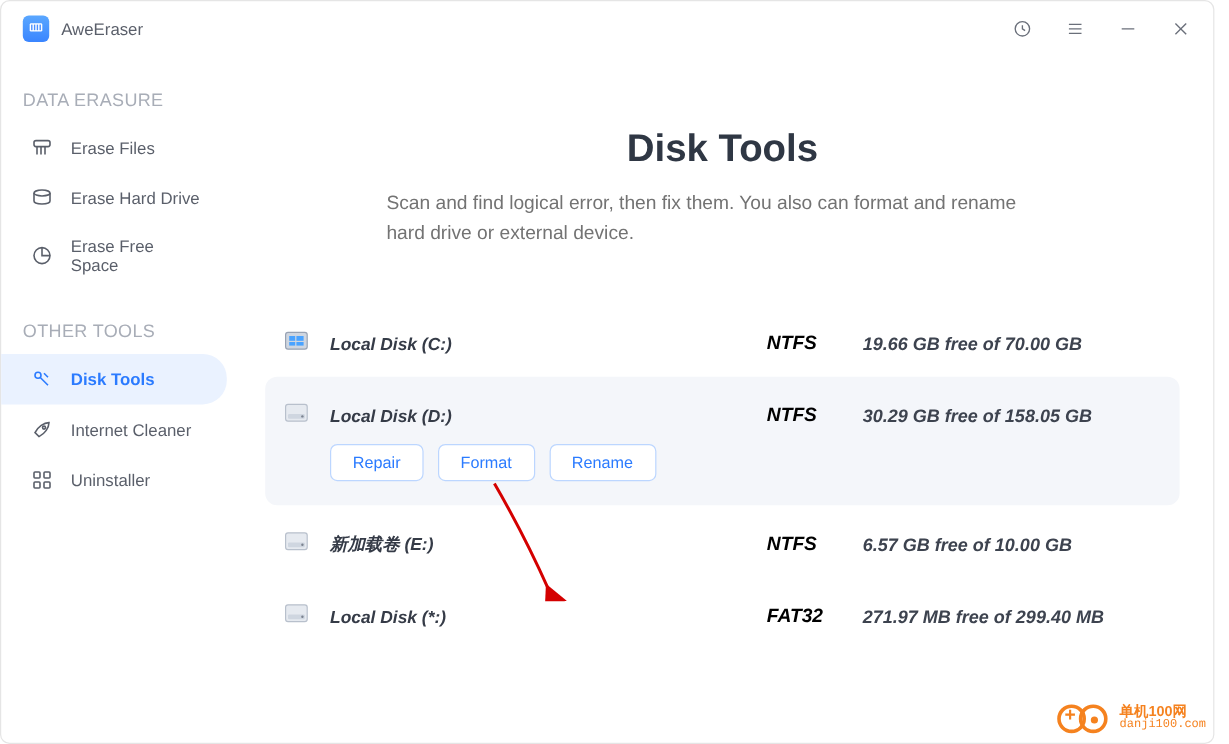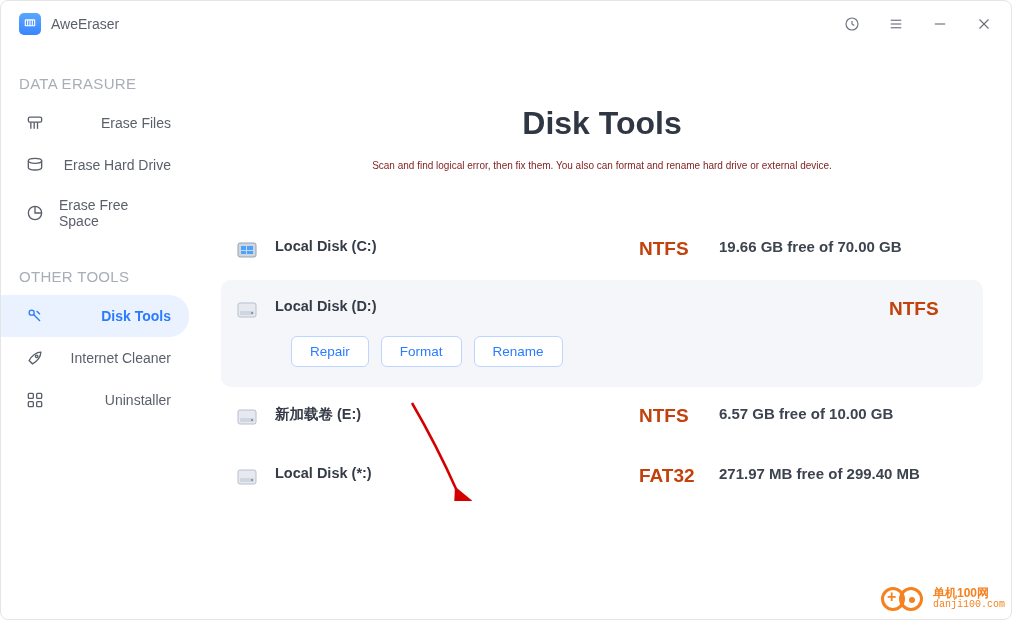--- a/index.html
+++ b/index.html
@@ -8,38 +8,38 @@
 .titlebar { height: 46px; display: flex; align-items: center; padding: 0 18px; }
 .app-logo { width: 22px; height: 22px; background: linear-gradient(180deg,#5aa7ff,#3a85ff); border-radius: 5px; display: flex; align-items: center; justify-content: center; margin-right: 10px; }
 .app-logo svg { width: 14px; height: 14px; }
 .app-name { font-size: 14px; color: #5a5f6a; font-weight: 500; }
 .title-controls { margin-left: auto; display: flex; align-items: center; gap: 26px; }
 .title-controls .ico { width: 18px; height: 18px; color: #6a6f7a; display:flex; align-items:center; justify-content:center; cursor:pointer; }
 .title-controls .ico svg { width:18px; height:18px; stroke:#6a6f7a; stroke-width:1.5; fill:none; }
 .body { flex:1; display:flex; min-height:0; }
 .sidebar { width: 200px; padding-top: 28px; }
 .section-label { font-size: 15px; letter-spacing: .3px; color: #a8adb7; padding: 0 18px 10px; font-weight:500; }
-.nav-item { display:flex; align-items:center; gap:14px; padding: 11px 18px 11px 24px; font-size:14px; color:#5a5f6a; cursor:pointer; border-radius:0 20px 20px 0; margin-right:12px;justify-content:space-between; }
+.nav-item { display:flex; align-items:center; gap:14px; padding: 11px 18px 11px 24px; font-size:14px; color:#5a5f6a; cursor:pointer; border-radius:0 20px 20px 0; margin-right:12px; }
 .nav-item.active { background:#eaf2ff; color:#2b7bff; font-weight:600; }
 .nav-item .nav-ico { width:20px; height:20px; display:flex; align-items:center; justify-content:center; }
 .nav-item .nav-ico svg { width:20px; height:20px; stroke:currentColor; stroke-width:1.6; fill:none; }
 .section-gap { height: 28px; }
 .main { flex:1; padding: 36px 28px 0 20px; overflow:auto; }
 .page-title { font-size: 32px; font-weight:700; color:#2f3744; text-align:center; margin-top: 22px; }
-.page-sub { font-size:10px; color:#7f1d1d; text-align:center; max-width:560px; margin: 16px auto 46px; line-height:1.55; }
+.page-sub { font-size:16px; color:#737373; text-align:left; max-width:560px; margin: 16px auto 46px; line-height:1.55; }
 .disk-list { display:flex; flex-direction:column; }
 .disk-row { border-radius:10px; padding: 18px 14px 18px 14px; }
 .disk-row.selected { background:#f4f6fa; padding-bottom: 20px; }
-.disk-head-line { display:flex; align-items:flex-start; }
+.disk-head-line { display:flex; align-items:flex-end;font-style:italic; }
 .disk-icon { width:24px; height:24px; margin-right:16px; display:flex; align-items:center; justify-content:center; }
 .disk-icon svg{ width:24px; height:24px; }
 .disk-name { font-size:14.5px; font-weight:700; color:#353b47; flex:0 0 auto; }
-.disk-fs { margin-left:auto; width:80px; font-size:19px; font-weight:700; color:#c2410c; }
+.disk-fs { margin-left:auto; width:80px; font-size:16px; font-weight:700; color:#000000; }
 .disk-space { width:250px; font-size:15px; font-weight:700; color:#3d434f; }
-.disk-actions { display:flex; gap:12px; margin-top:14px; margin-left:56px; }
+.disk-actions { display:flex; gap:12px; margin-top:14px; margin-left:40px; }
 .disk-actions button { border:1px solid #bcd6ff; background:#fff; color:#2b7bff; font-size:13.5px; font-weight:500; padding:7px 18px; border-radius:6px; cursor:pointer; }
 .arrow { position:absolute; left:402px; top:390px; pointer-events:none; }
 .watermark { position:absolute; right:6px; bottom:6px; display:flex; align-items:center; gap:6px; font-size:12px; font-weight:700; color:#f5821f; }
 .watermark .wm-ico { width:46px; height:28px; position:relative; }
 .watermark .wm-ico span.c1 { position:absolute; left:0; top:2px; width:24px; height:24px; border:3px solid #f5821f; border-radius:50%; }
 .watermark .wm-ico span.c1::before { content:"+"; position:absolute; left:3px; top:-2px; font-size:16px; color:#f5821f; font-weight:700; }
 .watermark .wm-ico span.c2 { position:absolute; left:18px; top:2px; width:24px; height:24px; border:3px solid #f5821f; border-radius:50%; }
 .watermark .wm-ico span.c2::after { content:""; position:absolute; left:7px; top:7px; width:6px; height:6px; background:#f5821f; border-radius:50%; }
 .watermark .wm-txt { display:flex; flex-direction:column; line-height:1.05; }
 .watermark .wm-txt .l2 { font-size:10px; font-weight:400; color:#f5821f;font-family:Liberation Mono, monospace; }
@@ -187,20 +187,21 @@
             <div class="disk-head-line">
               <span class="disk-icon">
                 <svg viewBox="0 0 24 24">
                   <rect x="3" y="5" width="18" height="14" rx="2" fill="#e6eaf0" stroke="#b8c0cc"></rect>
                   <rect x="5" y="13" width="14" height="4" rx="1" fill="#cfd6e0"></rect>
                   <circle cx="17" cy="15" r="1" fill="#7a828f"></circle>
                 </svg>
               </span>
               <span class="disk-name">Local Disk (D:)</span>
               <span class="disk-fs">NTFS</span>
+              <span class="disk-space">30.29 GB free of 158.05 GB</span>
             </div>
             <div class="disk-actions">
               <button>Repair</button>
               <button>Format</button>
               <button>Rename</button>
             </div>
           </div>
           <div class="disk-row">
             <div class="disk-head-line">
               <span class="disk-icon">

